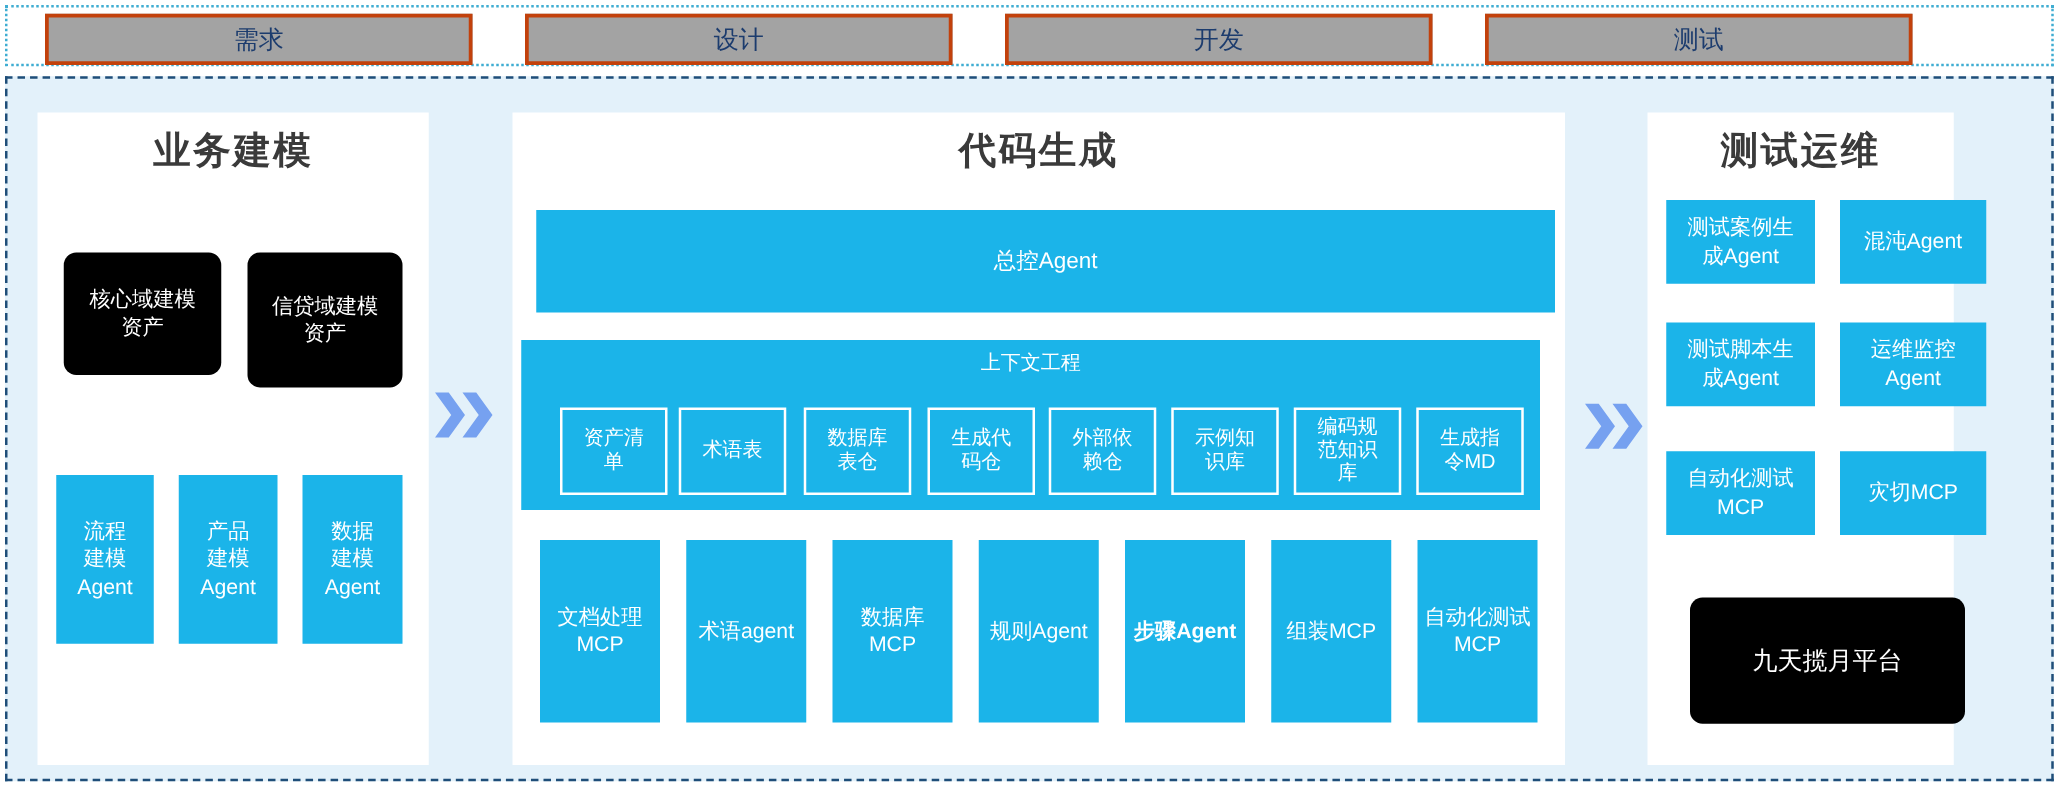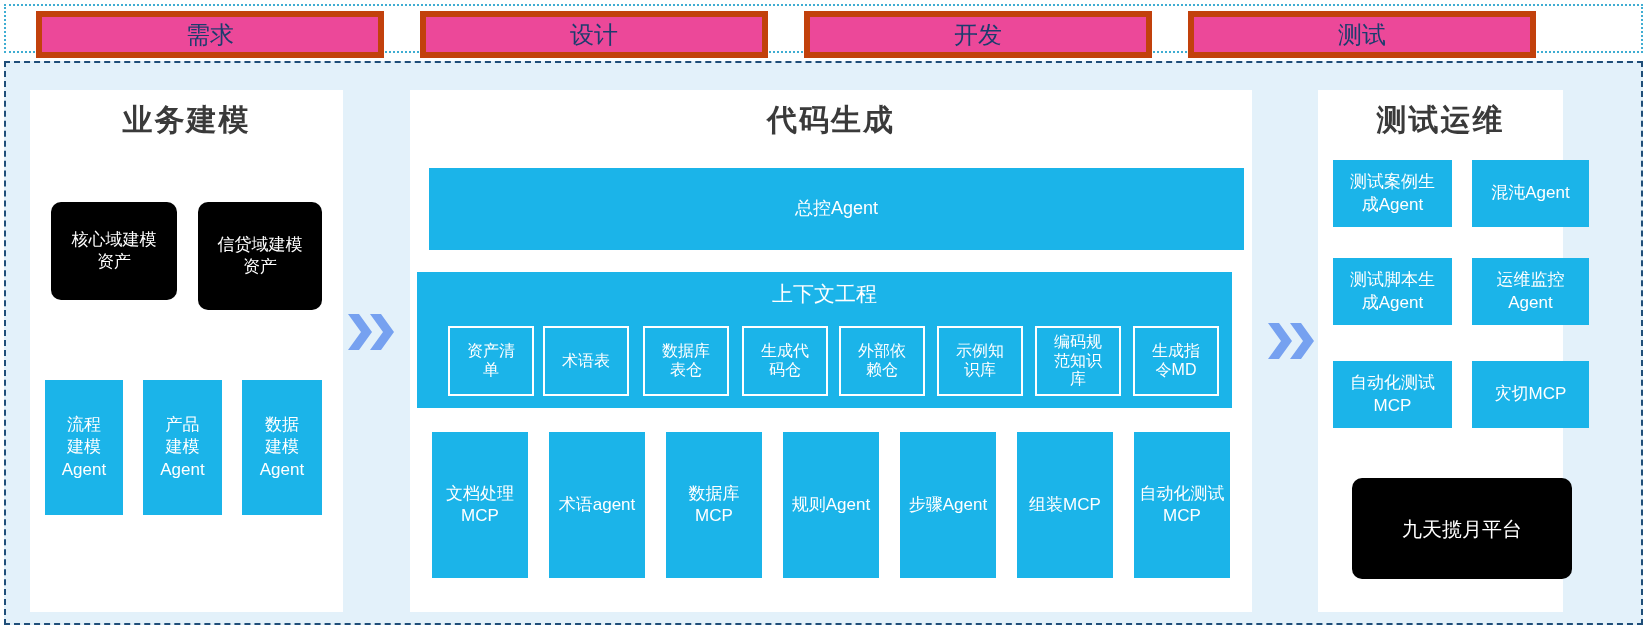--- a/index.html
+++ b/index.html
@@ -3,23 +3,23 @@
 <meta charset="utf-8">
 <style>
   html,body{margin:0;padding:0;background:#ffffff;}
   #app{position:relative;width:1647px;height:629px;background:#ffffff;overflow:hidden;
        font-family:"Liberation Sans", sans-serif;}
 
   
   #phase-strip{position:absolute;left:4px;top:4px;width:1635px;height:45px;
                background:#ffffff;border:2px dotted #3fadd2;}
   .phase-box{position:absolute;top:5px;width:336px;height:35px;
-             background:#ec4899;border:6px solid #c2410c;
+             background:#a3a3a3;border:3px solid #c2410c;
              display:flex;align-items:center;justify-content:center;
-             font-size:24px;color:#1c3c6e;font-weight:500;}
+             font-size:20px;color:#1c3c6e;font-weight:500;}
 
   
   #main{position:absolute;left:4px;top:61px;width:1635px;height:560px;
         background:#e3f1fa;border:2px dashed #1f4e79;}
 
   .panel{position:absolute;background:#ffffff;}
   #panel-business{left:24px;top:27px;width:313px;height:522px;}
   #panel-codegen {left:404px;top:27px;width:842px;height:522px;}
   #panel-testops {left:1312px;top:27px;width:245px;height:522px;}
 
@@ -35,30 +35,30 @@
   .asset-a{left:21px;top:112px;width:126px;height:98px;}
   .asset-b{left:168px;top:112px;width:124px;height:108px;}
   .bm-agent-1{left:15px;top:290px;width:78px;height:135px;}
   .bm-agent-2{left:113px;top:290px;width:79px;height:135px;}
   .bm-agent-3{left:212px;top:290px;width:80px;height:135px;}
 
   
   .master-bar{left:7px;top:78px;width:815px;height:82px;font-size:18px;margin-left:12px;}
   .ctx-group{position:absolute;left:7px;top:182px;width:815px;height:136px;background:#1bb4e9;}
   .ctx-title{position:absolute;top:8px;left:0;width:100%;text-align:center;
-             color:#ffffff;font-size:21px;}
+             color:#ffffff;font-size:16px;}
   .ctx-item{position:absolute;top:54px;width:82px;height:66px;
             border:2px solid #ffffff;background:transparent;
             display:flex;align-items:center;justify-content:center;text-align:center;
             white-space:pre-line;color:#ffffff;font-size:16px;line-height:1.18;}
   .ci-0{left:31px;}.ci-1{left:126px;}.ci-2{left:226px;}.ci-3{left:325px;}
   .ci-4{left:422px;}.ci-5{left:520px;}.ci-6{left:618px;}.ci-7{left:716px;}
   .mcp{top:342px;width:96px;height:146px;}
   .mc-0{left:22px;}.mc-1{left:139px;}.mc-2{left:256px;}.mc-3{left:373px;}
-  .mc-4{left:490px;}.mc-5{left:607px;}.mc-6{left:724px;}
+  .mc-4{left:490px;font-weight:bold;}.mc-5{left:607px;}.mc-6{left:724px;}
 
   
   .to-c1{left:15px;width:119px;}
   .to-c2{left:154px;width:117px;}
   .to-r1{top:70px;height:67px;}
   .to-r2{top:168px;height:67px;}
   .to-r3{top:271px;height:67px;}
   .platform{left:34px;top:388px;width:220px;height:101px;font-size:20px;}
 
   

